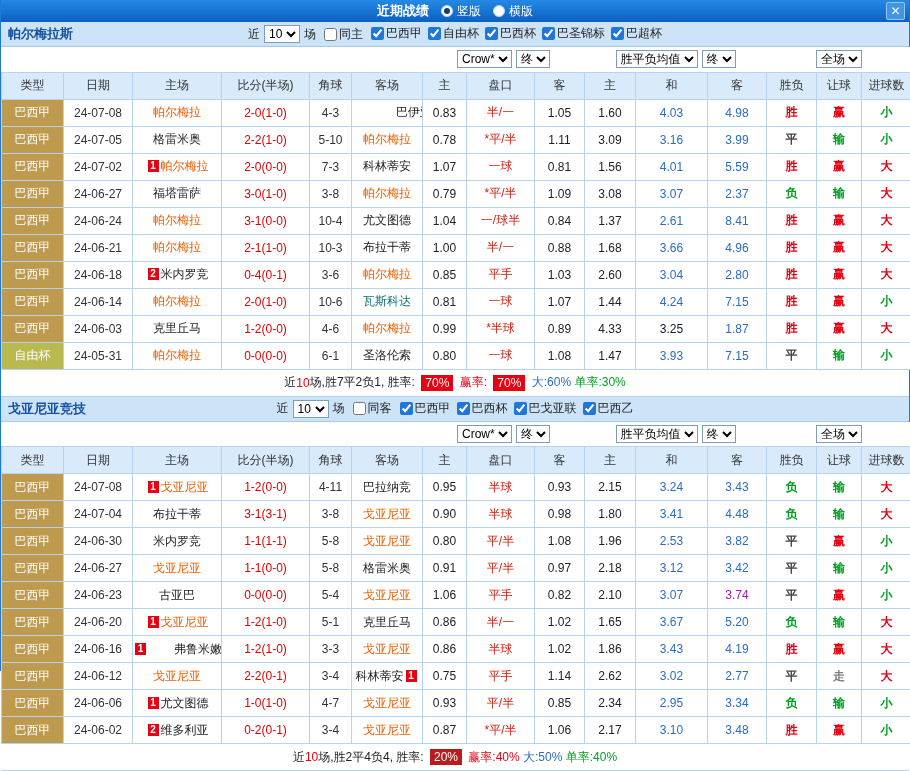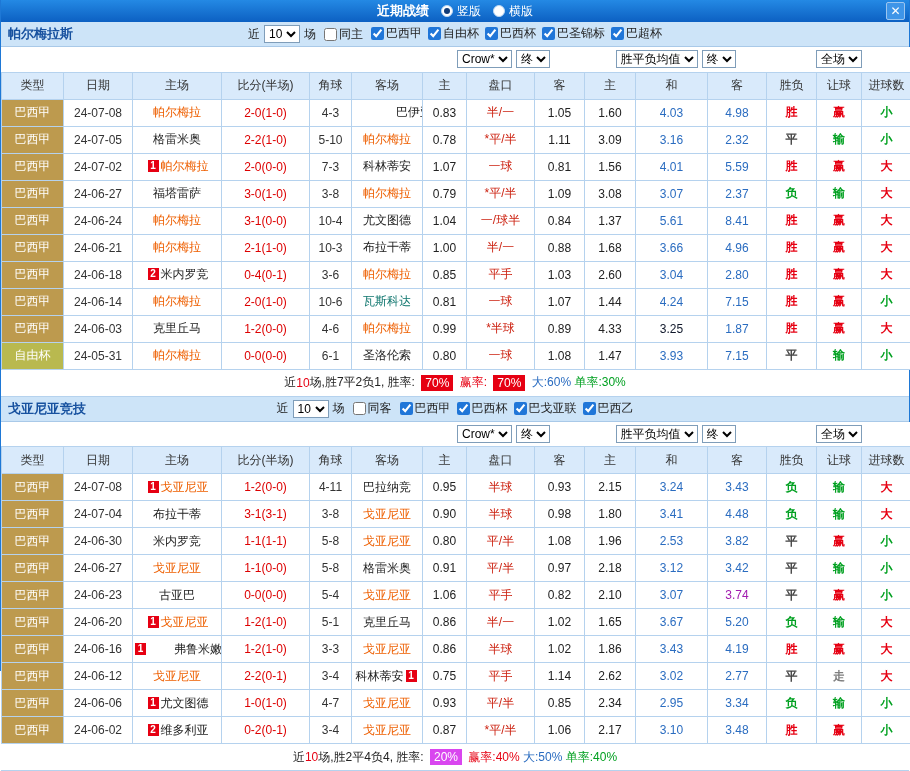--- a/index.html
+++ b/index.html
@@ -43,21 +43,21 @@
 
   
   .summary{height:27px;display:flex;align-items:center;justify-content:center;background:#fff;border-bottom:1px solid #b5d2ee}
   .seg{white-space:pre}
   .seg-plain{color:#222}
   .seg-num{color:#e60012}
   .seg-red{color:#e60012}
   .seg-blue{color:#2a6cc0}
   .seg-green{color:#00a020}
   .seg-badge-red{background:#e60012;color:#fff;padding:1px 4px;margin:0 3px}
-  .seg-badge-green{background:#d946ef;color:#fff;padding:1px 4px;margin:0 3px}
+  .seg-badge-green{background:#b91c1c;color:#fff;padding:1px 4px;margin:0 3px}
 </style>
 </head>
 <body>
 
 <div class="app">
 
   <div class="titlebar">
     <div class="titlebar-center">
       <span class="title">近期战绩</span>
       <label class="radio">
@@ -173,21 +173,21 @@
             <td class="date-cell">24-07-05</td>
             <td class="team-cell"><span style="color: rgb(34, 34, 34);">格雷米奥</span></td>
             <td class="score-cell">2-2(1-0)</td>
             <td class="corner-cell">5-10</td>
             <td class="team-cell"><span style="color: rgb(238, 95, 0);">帕尔梅拉</span></td>
             <td class="odds-cell">0.78</td>
             <td class="line-cell">*平/半</td>
             <td class="odds-cell">1.11</td>
             <td class="odds-cell">3.09</td>
             <td class="odds-cell" style="color: rgb(42, 108, 192);">3.16</td>
-            <td class="odds-cell" style="color: rgb(42, 108, 192);">2.32</td>
+            <td class="odds-cell" style="color: rgb(42, 108, 192);">3.99</td>
             <td class="bold-cell" style="color: rgb(68, 68, 68);">平</td>
             <td class="bold-cell" style="color: rgb(0, 160, 32);">输</td>
             <td class="bold-cell" style="color: rgb(0, 160, 32);">小</td>
           </tr>
           <tr>
             <td class="type-cell" style="background: rgb(189, 154, 78);">巴西甲</td>
             <td class="date-cell">24-07-02</td>
             <td class="team-cell"><span class="badge" style="background: rgb(230, 0, 18);">1</span><span style="color: rgb(238, 95, 0);">帕尔梅拉</span></td>
             <td class="score-cell">2-0(0-0)</td>
             <td class="corner-cell">7-3</td>
@@ -223,21 +223,21 @@
             <td class="type-cell" style="background: rgb(189, 154, 78);">巴西甲</td>
             <td class="date-cell">24-06-24</td>
             <td class="team-cell"><span style="color: rgb(238, 95, 0);">帕尔梅拉</span></td>
             <td class="score-cell">3-1(0-0)</td>
             <td class="corner-cell">10-4</td>
             <td class="team-cell"><span style="color: rgb(34, 34, 34);">尤文图德</span></td>
             <td class="odds-cell">1.04</td>
             <td class="line-cell">一/球半</td>
             <td class="odds-cell">0.84</td>
             <td class="odds-cell">1.37</td>
-            <td class="odds-cell" style="color: rgb(42, 108, 192);">5.61</td>
+            <td class="odds-cell" style="color: rgb(42, 108, 192);">2.61</td>
             <td class="odds-cell" style="color: rgb(42, 108, 192);">8.41</td>
             <td class="bold-cell" style="color: rgb(230, 0, 18);">胜</td>
             <td class="bold-cell" style="color: rgb(230, 0, 18);">赢</td>
             <td class="bold-cell" style="color: rgb(230, 0, 18);">大</td>
           </tr>
           <tr>
             <td class="type-cell" style="background: rgb(189, 154, 78);">巴西甲</td>
             <td class="date-cell">24-06-21</td>
             <td class="team-cell"><span style="color: rgb(238, 95, 0);">帕尔梅拉</span></td>
             <td class="score-cell">2-1(1-0)</td>

